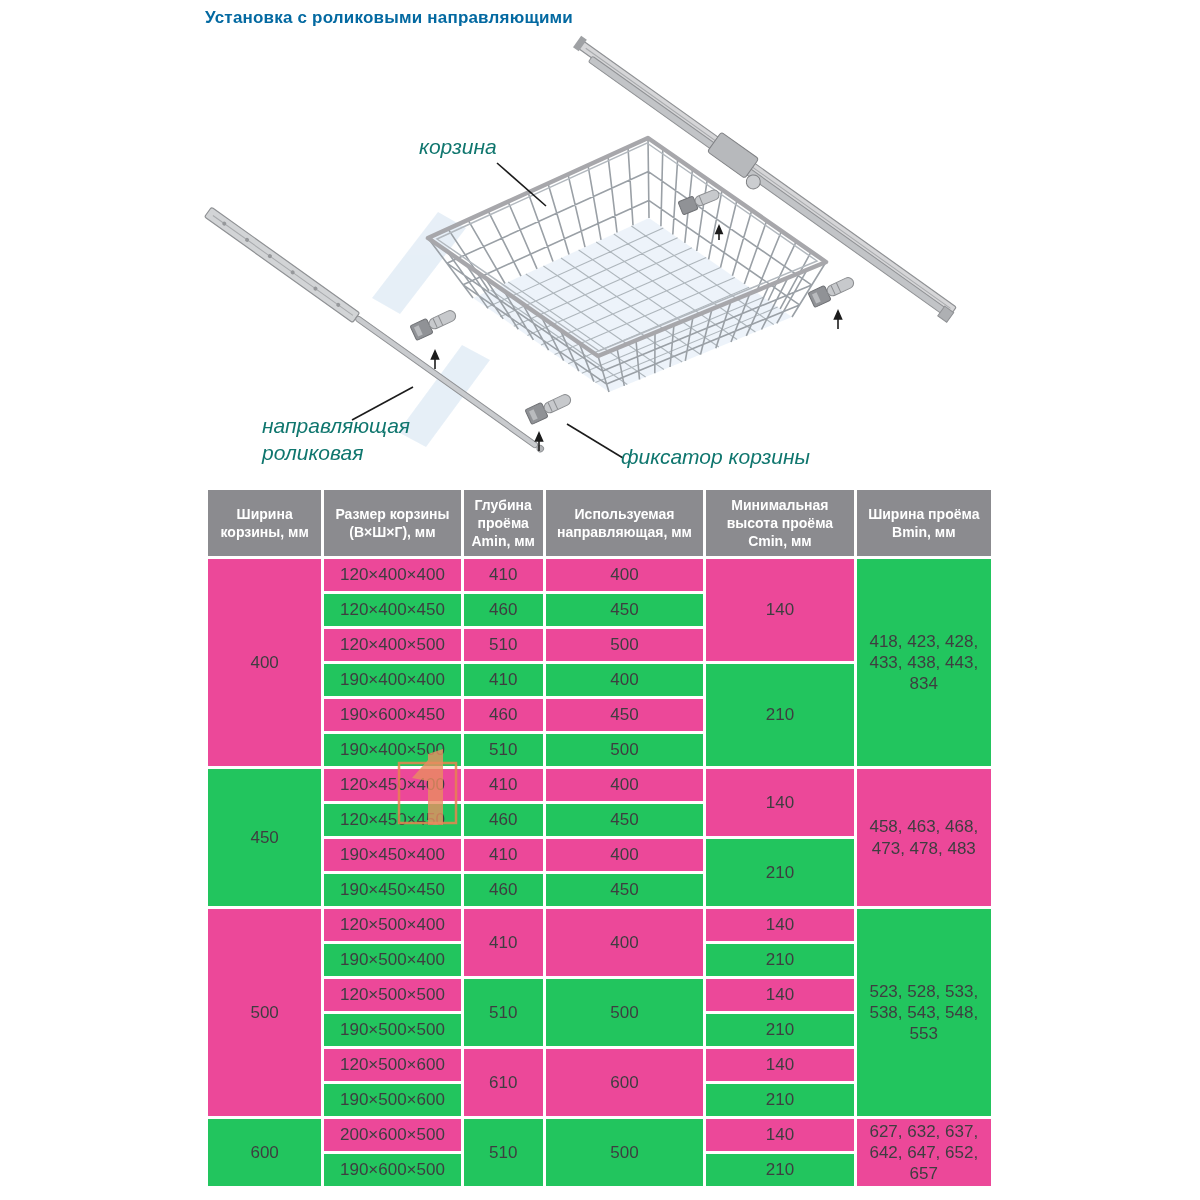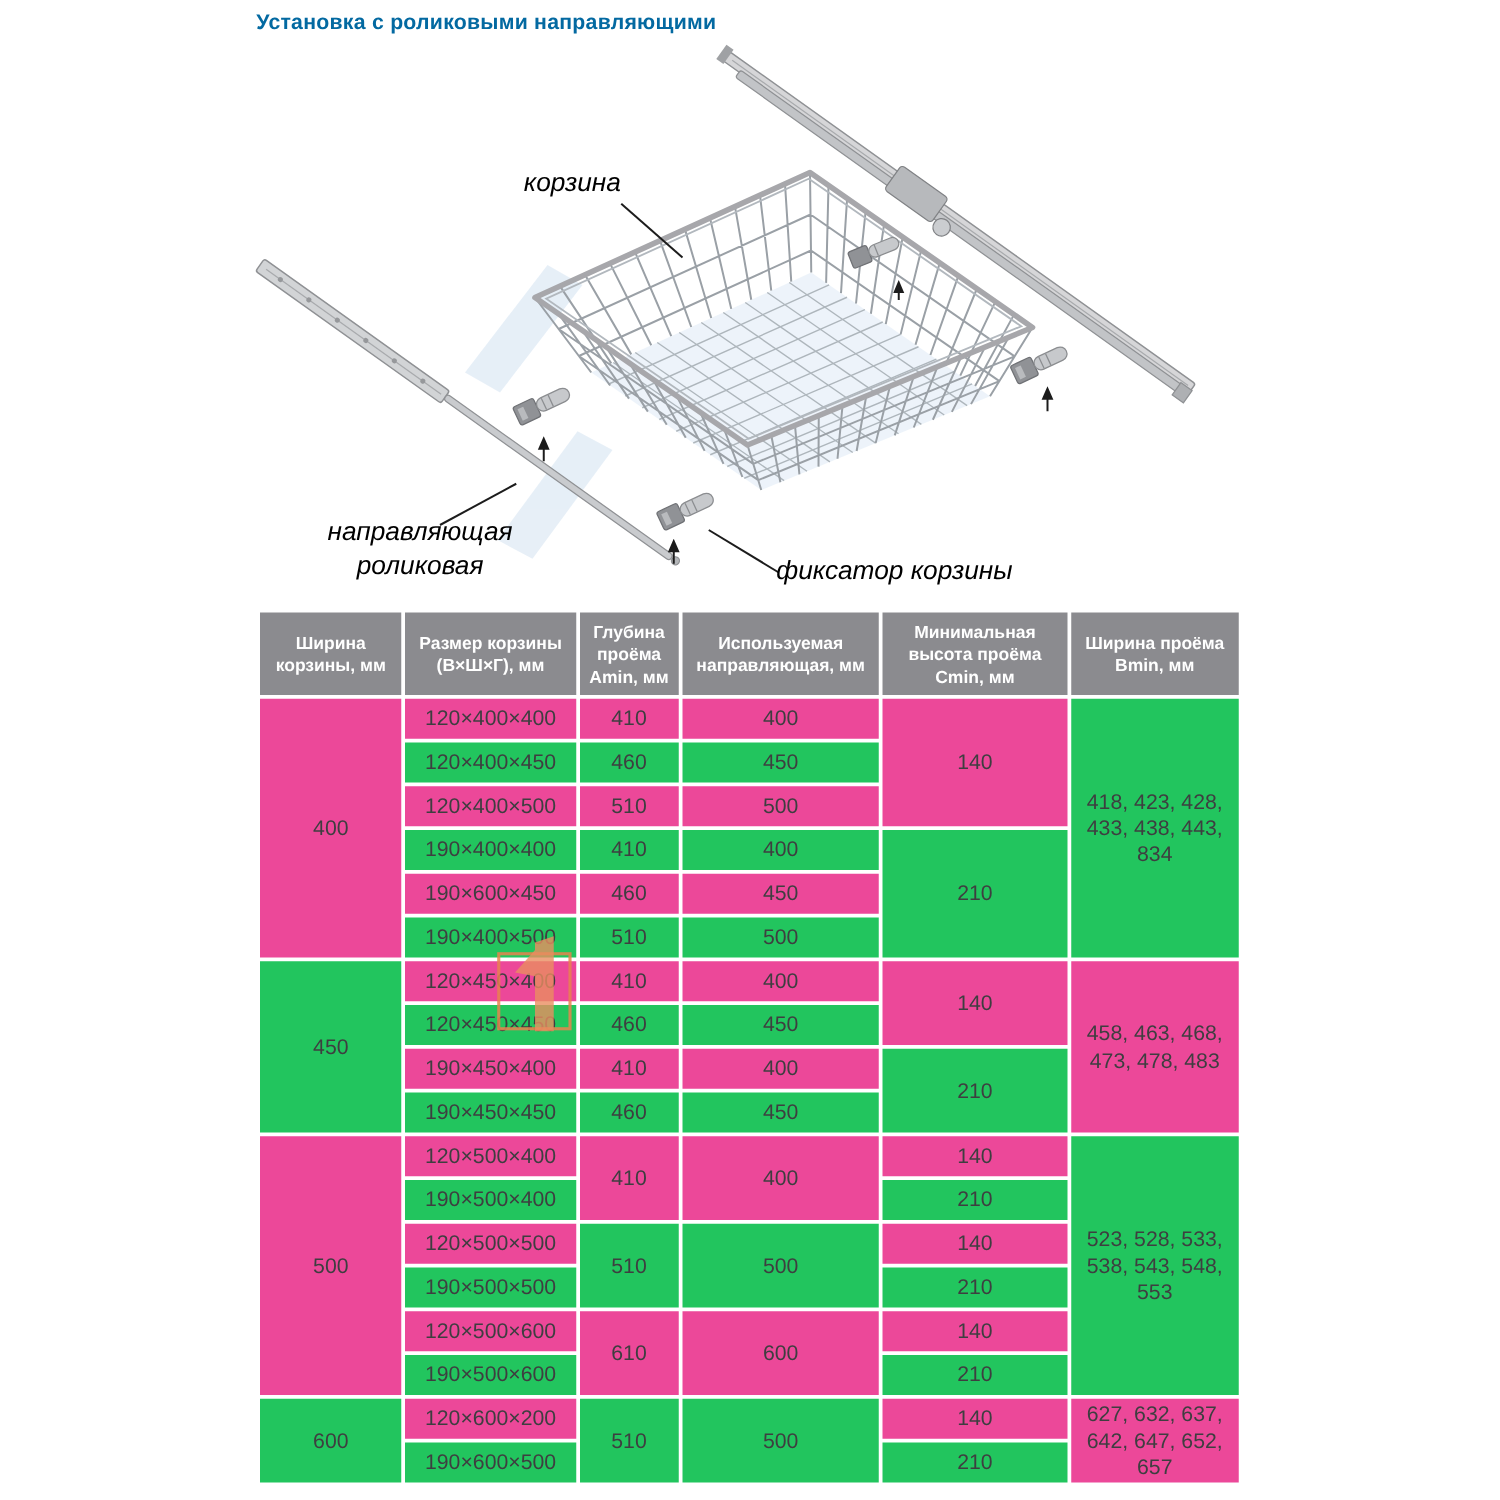--- a/index.html
+++ b/index.html
@@ -6,25 +6,25 @@
   body{
     width:1200px;height:1200px;position:relative;background:#ffffff;
     font-family:"Liberation Sans","DejaVu Sans",sans-serif;overflow:hidden;
   }
   .page-title{
     position:absolute;left:205px;top:8px;font-size:17px;font-weight:bold;
     color:#0369a1;letter-spacing:0.2px;
   }
   #diagram{position:absolute;left:0;top:0;z-index:1;}
   .lbl{
-    position:absolute;z-index:2;font-style:italic;font-size:21px;color:#000000;
+    position:absolute;z-index:2;font-style:italic;font-size:21px;color:#0f766e;
     line-height:1.3;white-space:nowrap;
   }
   .lbl-basket{left:419px;top:133px;}
-  .lbl-guide{left:262px;top:412px;text-align:center;}
+  .lbl-guide{left:262px;top:412px;}
   .lbl-fixator{left:621px;top:443px;}
   
   .watermark{
     position:absolute;left:396px;top:748px;z-index:6;display:flex;align-items:center;
     pointer-events:none;
   }
   .wm-text{
     font-size:57px;font-weight:bold;color:rgba(118,118,120,0.55);
     letter-spacing:3px;line-height:1;margin-left:5px;
   }
@@ -263,21 +263,21 @@
     </tr>
     <tr>
       <td class="g">190×500×600</td>
       <td class="g">210</td>
     </tr>
   </tbody>
 
   <tbody>
     <tr>
       <td class="g" rowspan="2">600</td>
-      <td class="w">120×600×200</td>
+      <td class="w">200×600×500</td>
       <td class="g" rowspan="2">510</td>
       <td class="g" rowspan="2">500</td>
       <td class="w">140</td>
       <td class="w bmin" rowspan="2">627, 632, 637, 642, 647, 652, 657</td>
     </tr>
     <tr>
       <td class="g">190×600×500</td>
       <td class="g">210</td>
     </tr>
   </tbody>

